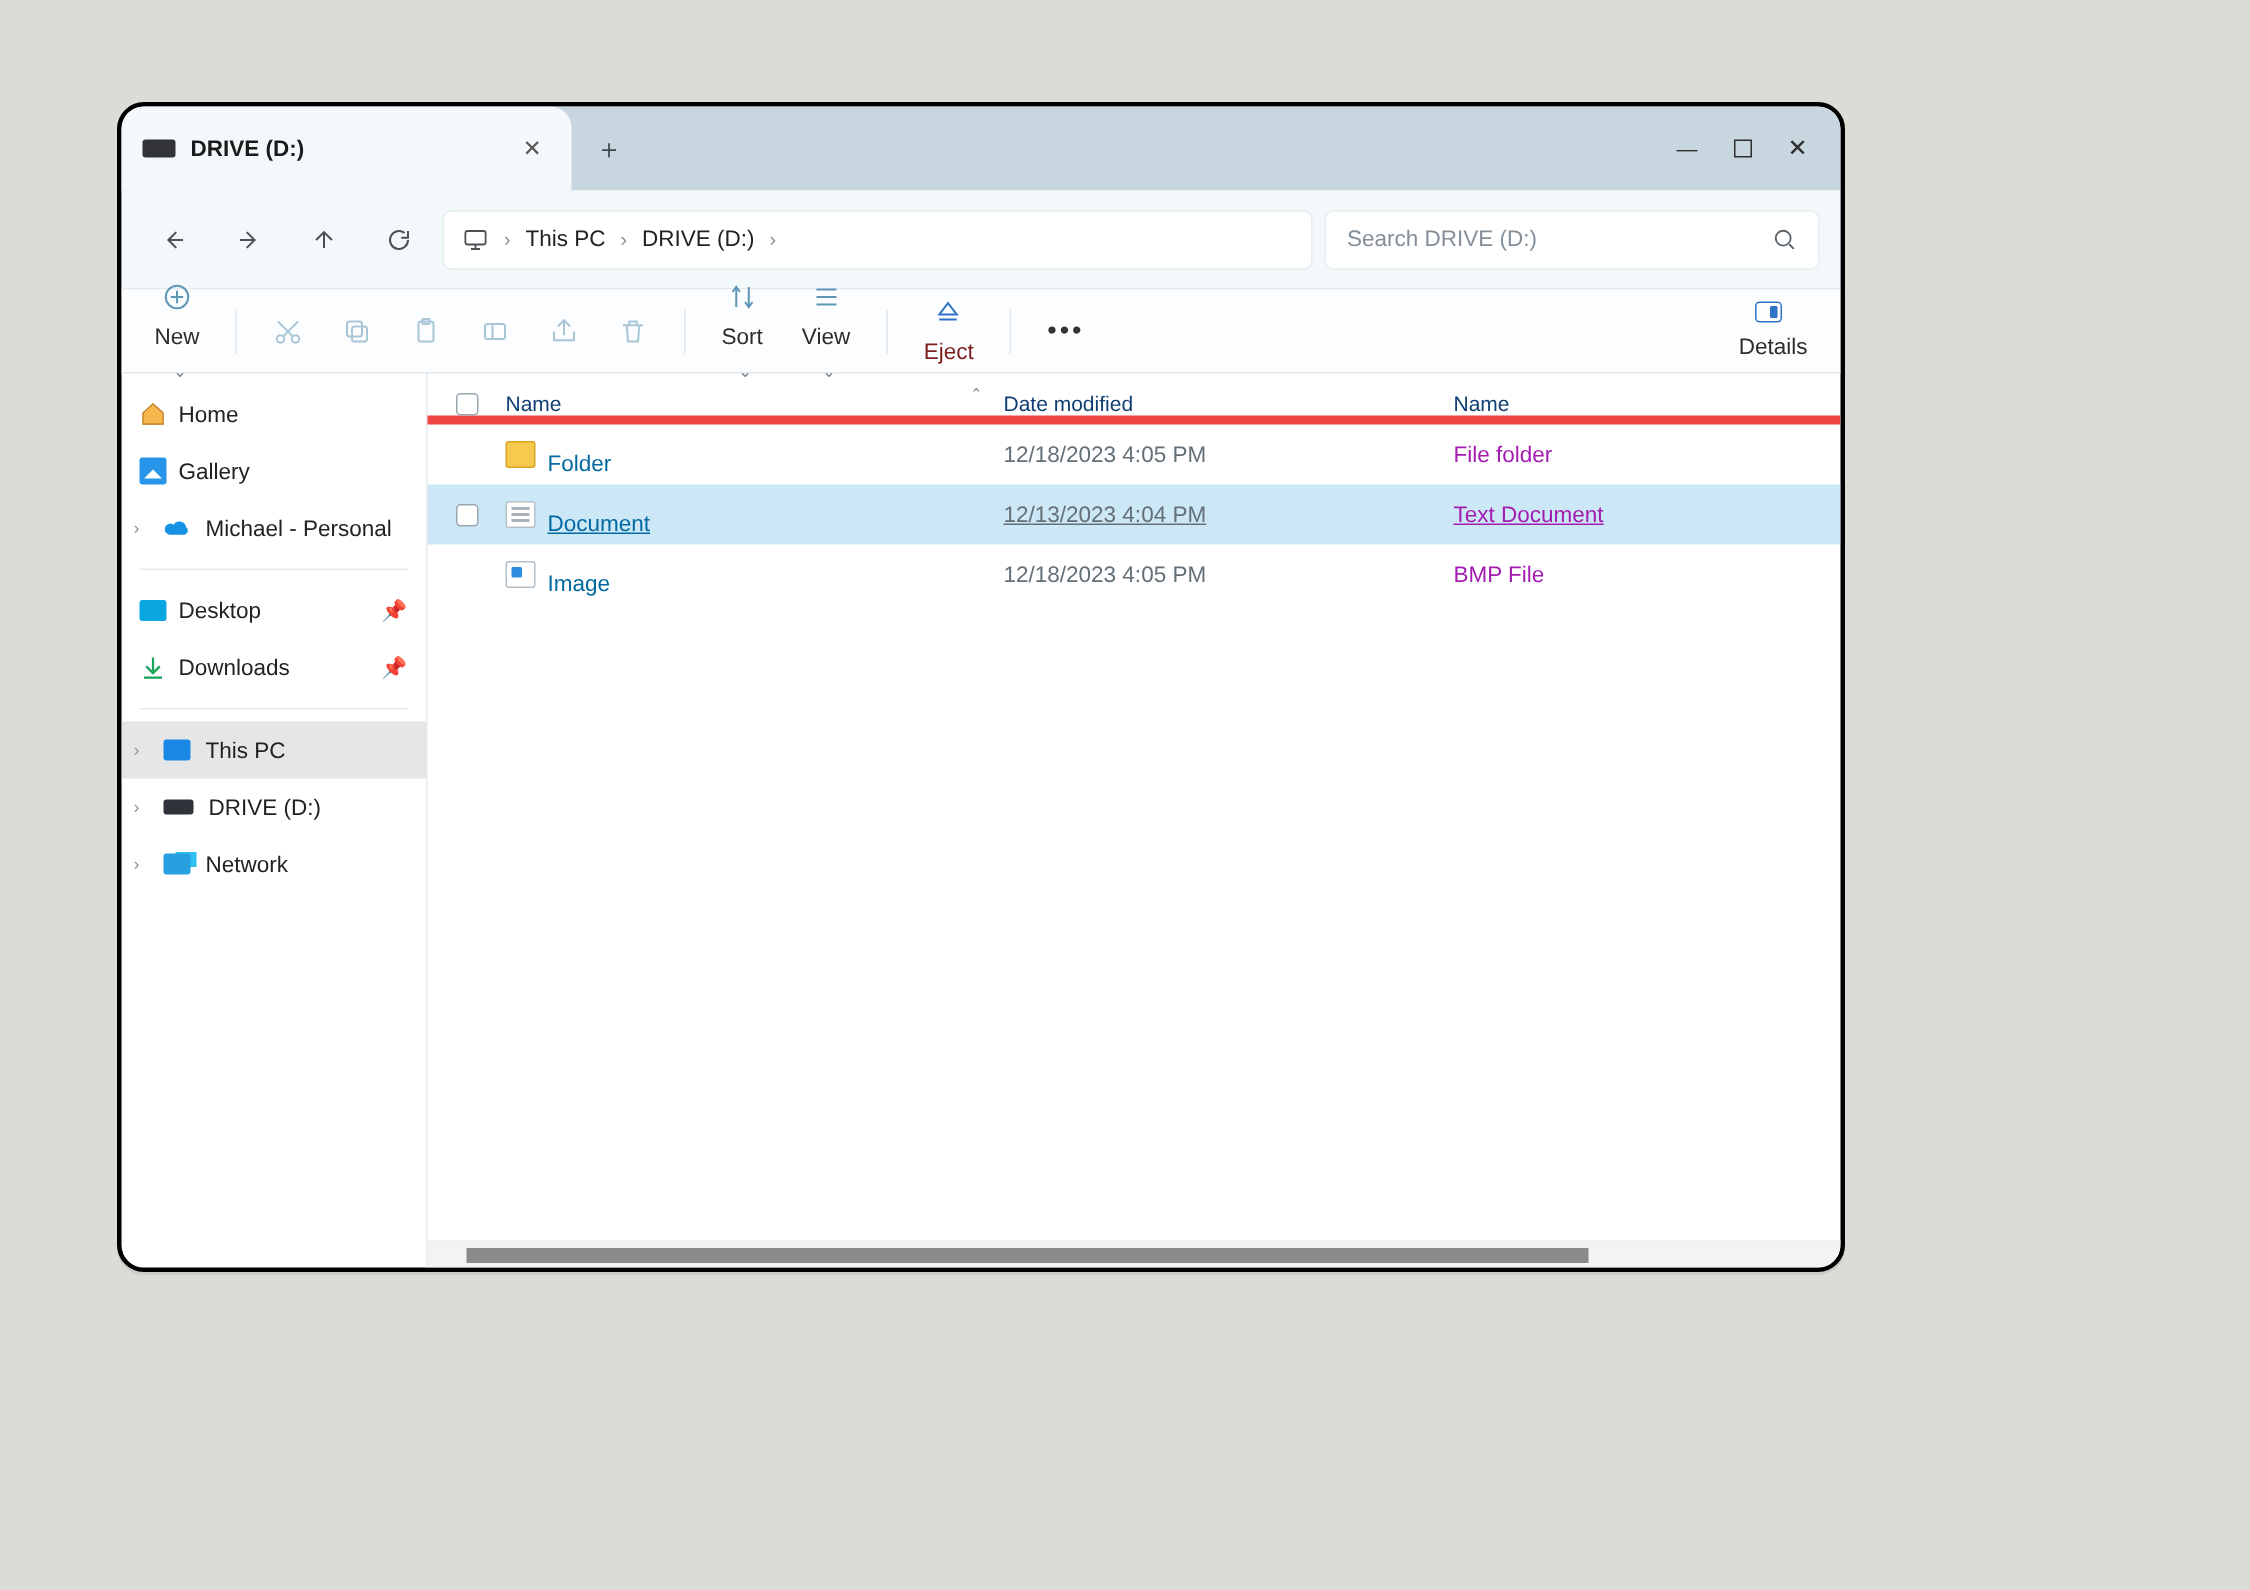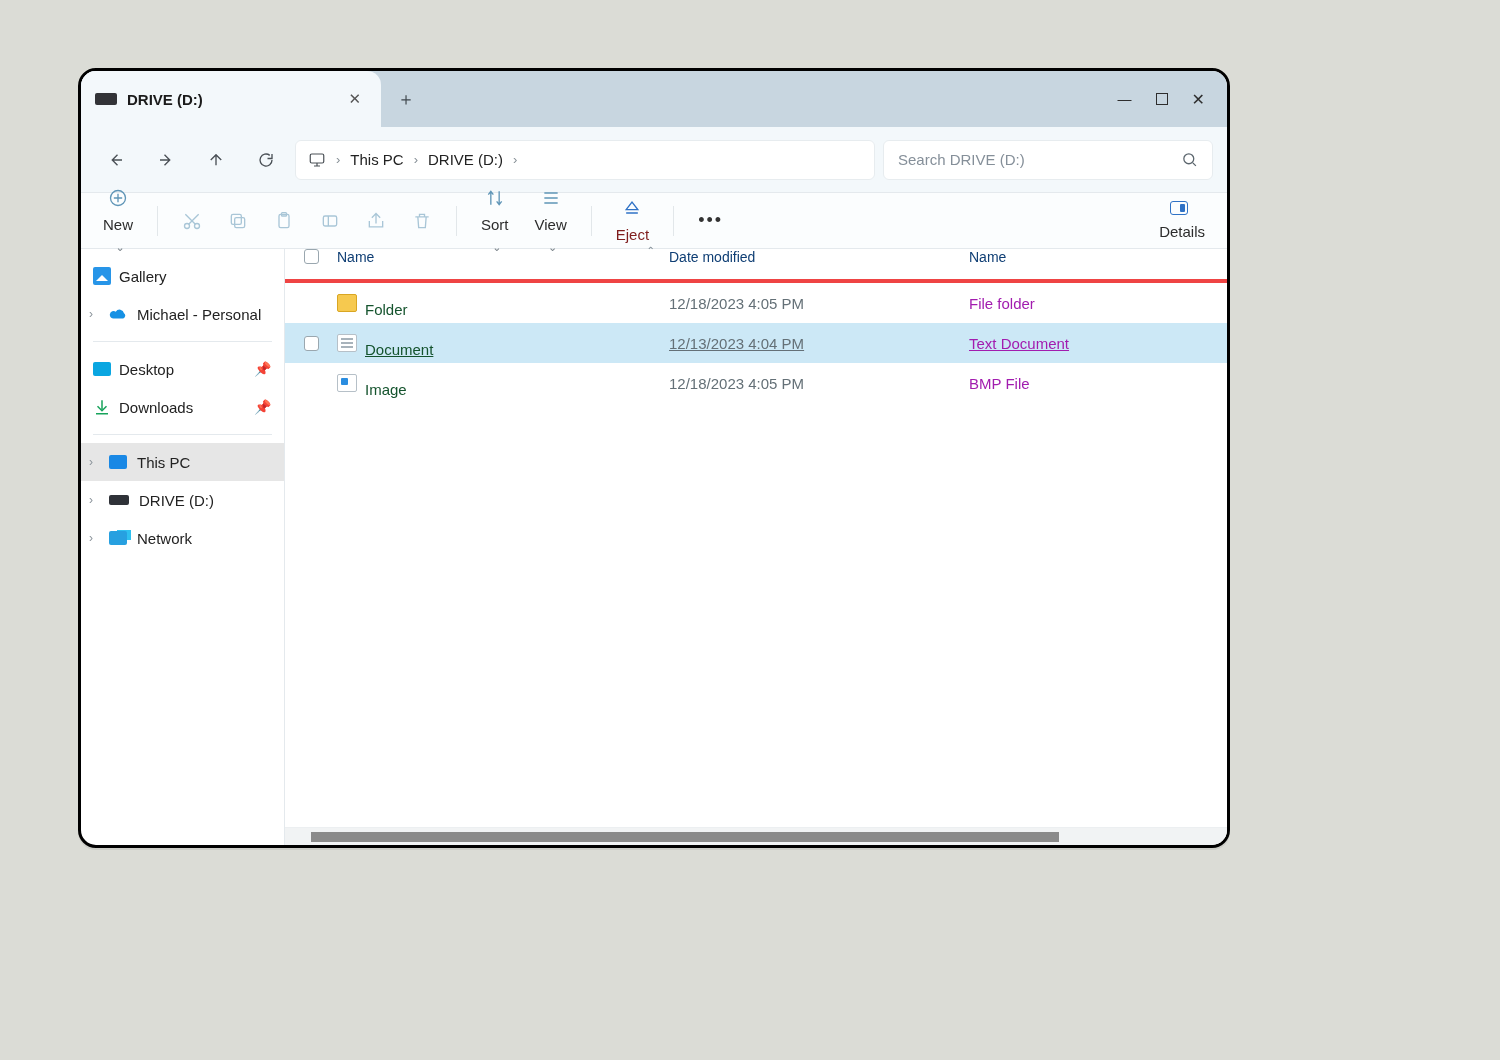--- a/index.html
+++ b/index.html
@@ -102,40 +102,40 @@
   .ico.gallery::after{content:"";position:absolute;left:3px;top:8px;border-left:6px solid transparent;border-right:6px solid transparent;border-bottom:6px solid #fff;}
   .ico.cloud svg{width:20px;height:14px;fill:#1691e4;}
   .ico.desk{width:18px;height:14px;background:#0aa6e1;border-radius:2px;}
   .ico.down svg{width:18px;height:18px;stroke:#17a35b;stroke-width:2;fill:none;}
   .ico.shots{width:18px;height:14px;background:#f5c24a;border-radius:2px;}
   .ico.pc{width:18px;height:14px;background:#1988e5;border-radius:2px;}
   .ico.drive{width:20px;height:10px;background:#2f3238;border-radius:2px;}
   .ico.net{width:18px;height:14px;background:#27a0e0;border-radius:2px;box-shadow:6px -3px 0 -2px #2ec0f0;}
   
   .content{flex:1;display:flex;flex-direction:column;min-width:0;}
-  .cols{display:flex;align-items:flex-start;height:34px;border-bottom:4px solid #ef4444;color:#0f3e74;font-size:14px;}
+  .cols{display:flex;align-items:flex-end;height:34px;border-bottom:6px solid #ef4444;color:#0f3e74;font-size:14px;}
   .c-chk{width:52px;display:flex;justify-content:center;}
   .chk{width:15px;height:15px;border:1.4px solid #9aa7af;border-radius:3px;background:#fff;}
   .c-name{flex:0 0 332px;position:relative;}
   .c-name .sort-caret{position:absolute;right:14px;top:-4px;font-size:10px;color:#7c8891;}
   .c-date{flex:0 0 300px;}
   .c-type{flex:1;}
   .rows{flex:1;overflow:auto;}
   .row{display:flex;align-items:center;height:40px;color:#4e4e4e;}
   .row.sel{background:var(--sel);color:#3a3a3a;}
   .row.sel .rname,.row.sel .rdate,.row.sel .rtype{text-decoration:underline;}
   .r-chk{width:52px;display:flex;justify-content:center;}
   .r-name{flex:0 0 332px;display:flex;align-items:center;gap:8px;}
   .fico{width:20px;height:18px;display:inline-block;border-radius:2px;}
   .fico.folder{background:#f6c94f;border:1px solid #d9a623;}
   .fico.doc{background:#fff;border:1px solid #b6c0c8;position:relative;}
   .fico.doc::before{content:"";position:absolute;left:3px;top:3px;right:3px;height:2px;background:#a8b3bb;box-shadow:0 4px 0 #a8b3bb,0 8px 0 #a8b3bb;}
   .fico.img{background:#fff;border:1px solid #b6c0c8;position:relative;}
   .fico.img::after{content:"";position:absolute;left:3px;top:3px;width:7px;height:7px;background:#2a8de0;border-radius:1px;}
-  .rname{color:#14532d;margin-top:12px;}
+  .rname{color:#0369a1;margin-top:12px;}
   .rdate{flex:0 0 300px;color:#647077;}
   .rtype{flex:1;color:#a21caf;}
   
   .fakebar{height:18px;background:#f1f3f4;position:relative;border-top:1px solid #eceff1;}
   .fakebar .thumb{position:absolute;left:26px;top:4px;height:10px;width:748px;background:#8a8a8a;}
   
   .status{
     height:30px;border-top:1px solid var(--toolbar-border);display:flex;align-items:center;
     padding:0 10px;font-size:14px;color:#0f3e74;
   }
@@ -281,20 +281,28 @@
         </div>
       <div class="spacer"></div>
       <div class="tbtn">
         <span class="details-ico"></span>
         <span>Details</span>
       </div>
     </div>
 
     <div class="body">
       <div class="nav">
+        <div class="navitem thin">
+          <span class="ico home">
+              <svg viewBox="0 0 24 24">
+                <path d="M3 11l9-8 9 8v10H3z"></path>
+              </svg>
+            </span>
+          <span>Home</span>
+        </div>
         <div class="navitem thin">
           <span class="ico gallery"></span>
           <span>Gallery</span>
         </div>
         <div class="navitem">
           <span class="exp">›</span>
           <span class="ico cloud">
               <svg viewBox="0 0 24 16">
                 <path d="M7 14a5 5 0 1 1 2-9 6 6 0 0 1 11 2 4 4 0 0 1-1 7H7z"></path>
               </svg>

